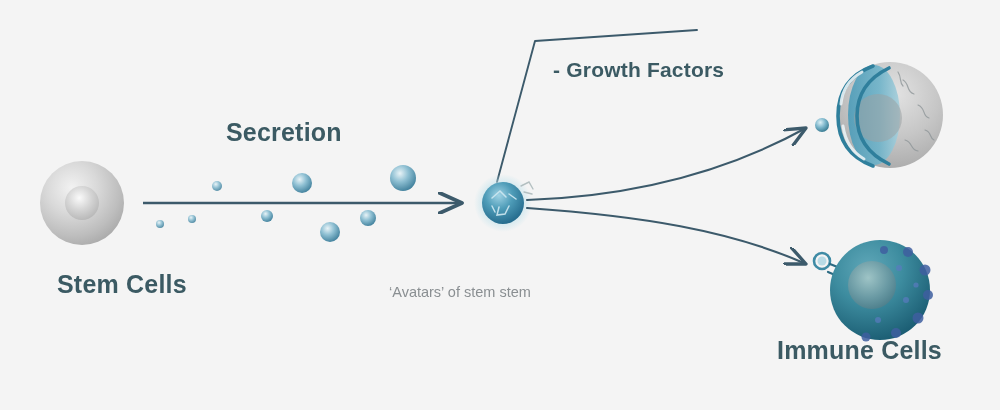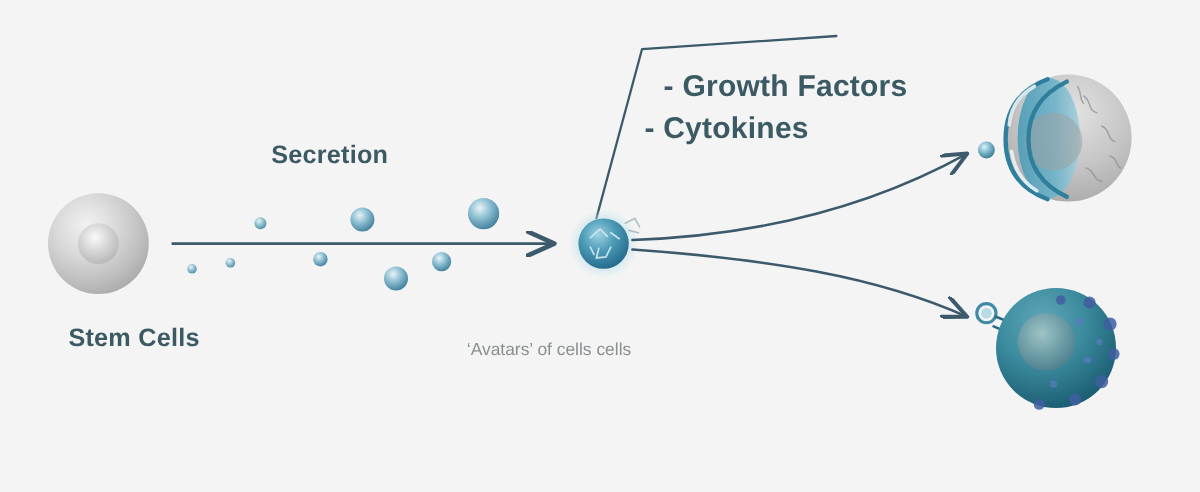--- a/index.html
+++ b/index.html
@@ -21,32 +21,32 @@
     top: 0;
     width: 1000px;
     height: 410px;
   }
   .label {
     position: absolute;
     white-space: nowrap;
     font-family: "Liberation Sans", sans-serif;
   }
   .label-main {
-    font-size: 21px;
+    font-size: 25px;
     font-weight: bold;
     color: #3b5a63;
     letter-spacing: 0.2px;
   }
   .label-sub {
     font-size: 14.5px;
     font-weight: normal;
     color: #8a8f92;
   }
   .callout-line {
-    font-size: 25px;
+    font-size: 21px;
     font-weight: bold;
     color: #3b5a63;
     letter-spacing: 0.2px;
   }
 </style>
 </head>
 <body>
 
 <div id="canvas">
 
@@ -205,21 +205,21 @@
         <circle cx="916" cy="285" r="2.6"></circle>
       </g>
     </g>
   </svg>
 
   <div class="label label-main" style="left:57px; top:270px;">Stem Cells</div>
 
   <div class="label label-main" style="left:226px; top:118px;">Secretion</div>
 
 
-  <div class="label label-sub" style="left:389px; top:284px;">‘Avatars’ of cells cells</div>
+  <div class="label label-sub" style="left:389px; top:284px;">‘Avatars’ of stem stem</div>
 
   <div class="label callout-line" style="left:553px; top:58px;">- Growth Factors</div>
 
-  <div class="label callout-line" style="left:537px; top:93px;">- Cytokines</div>
-
-
+
+
+  <div class="label label-main" style="left:777px; top:336px;">Immune Cells</div>
 
 </div>
 
 </body></html>

